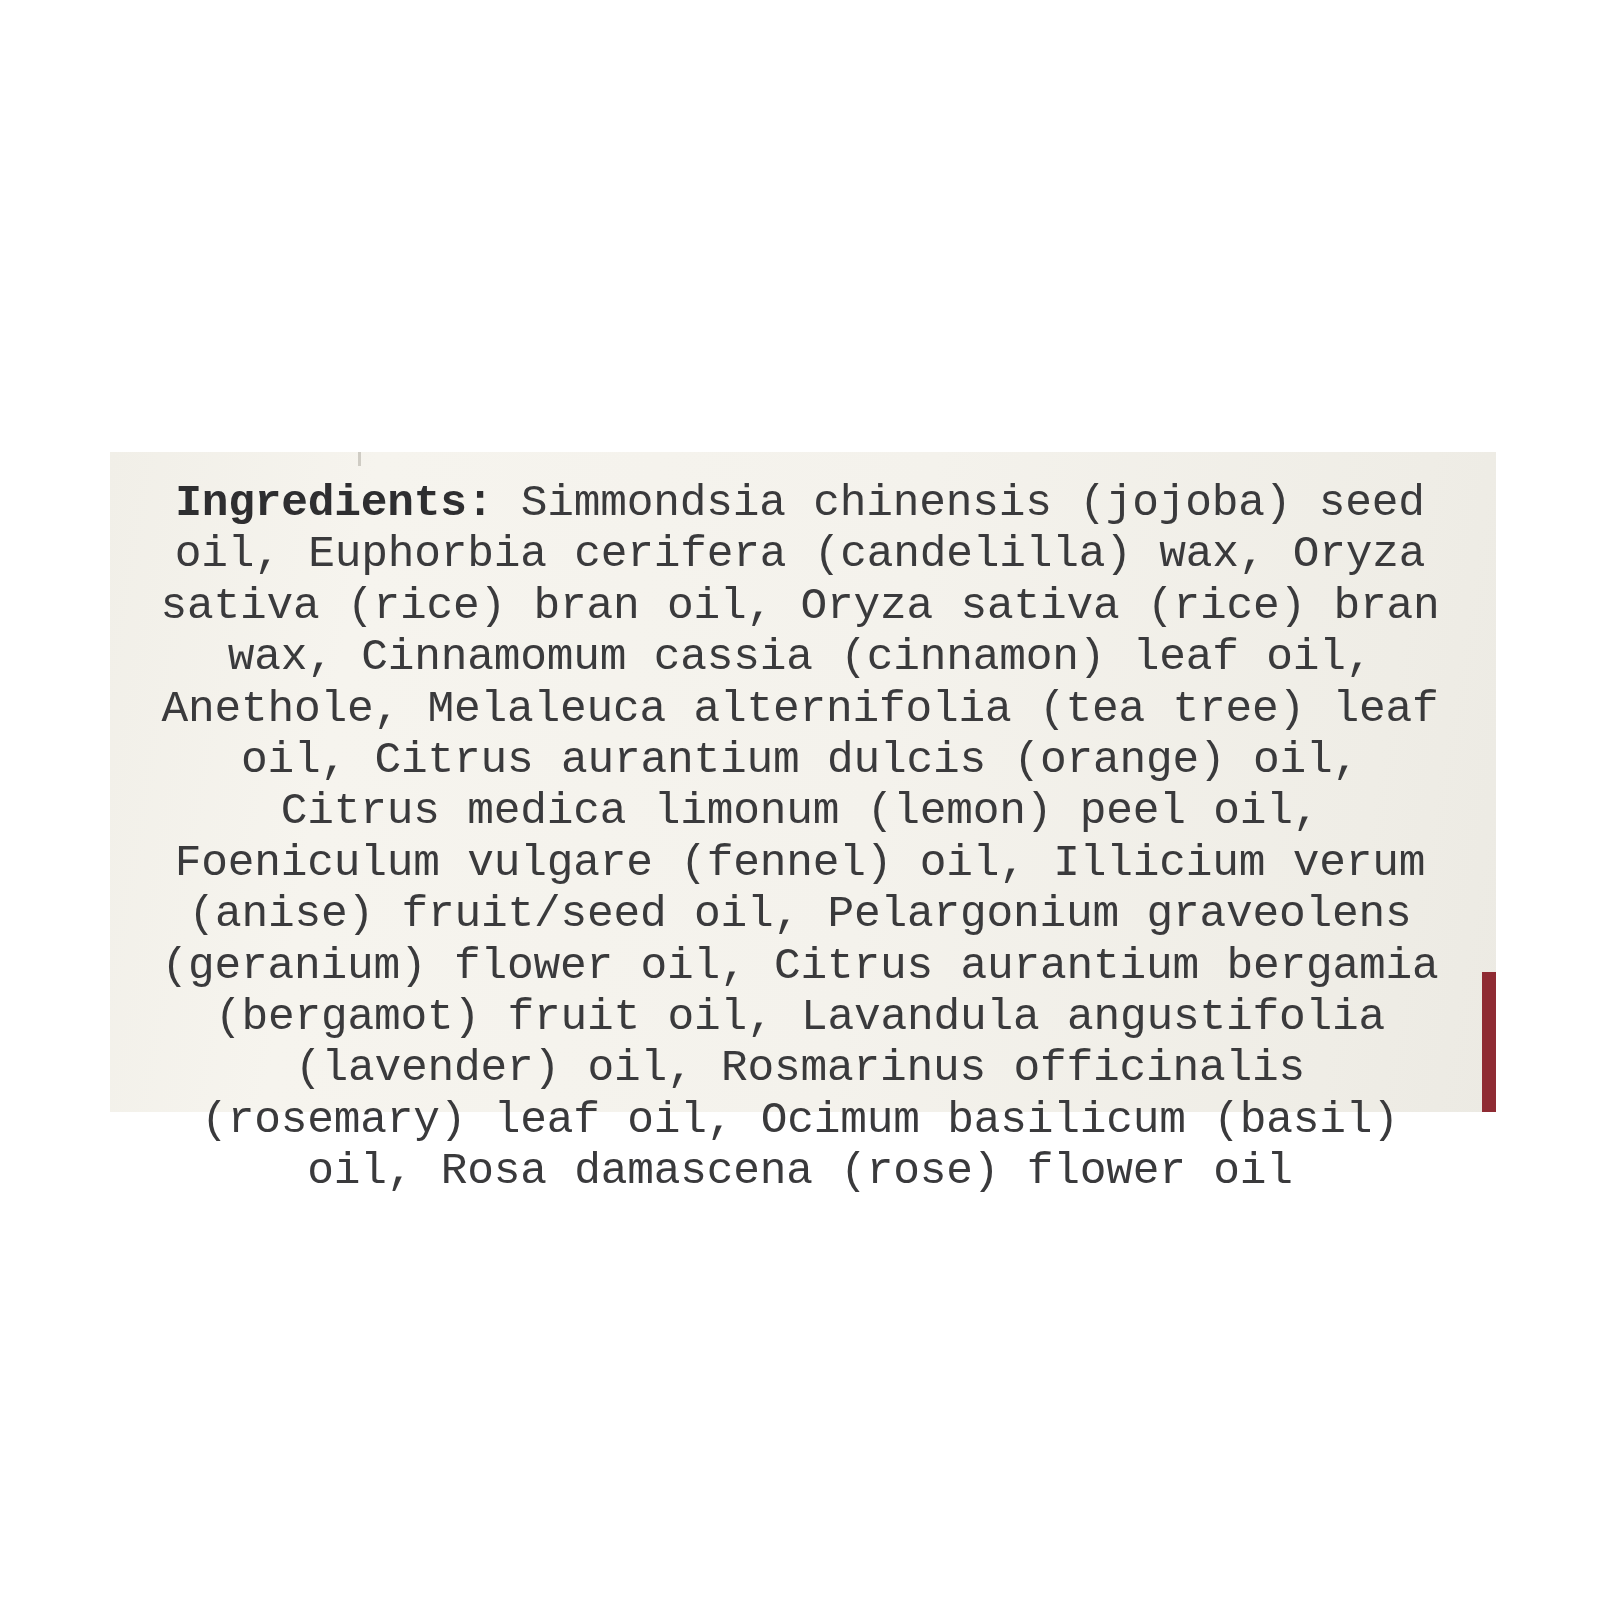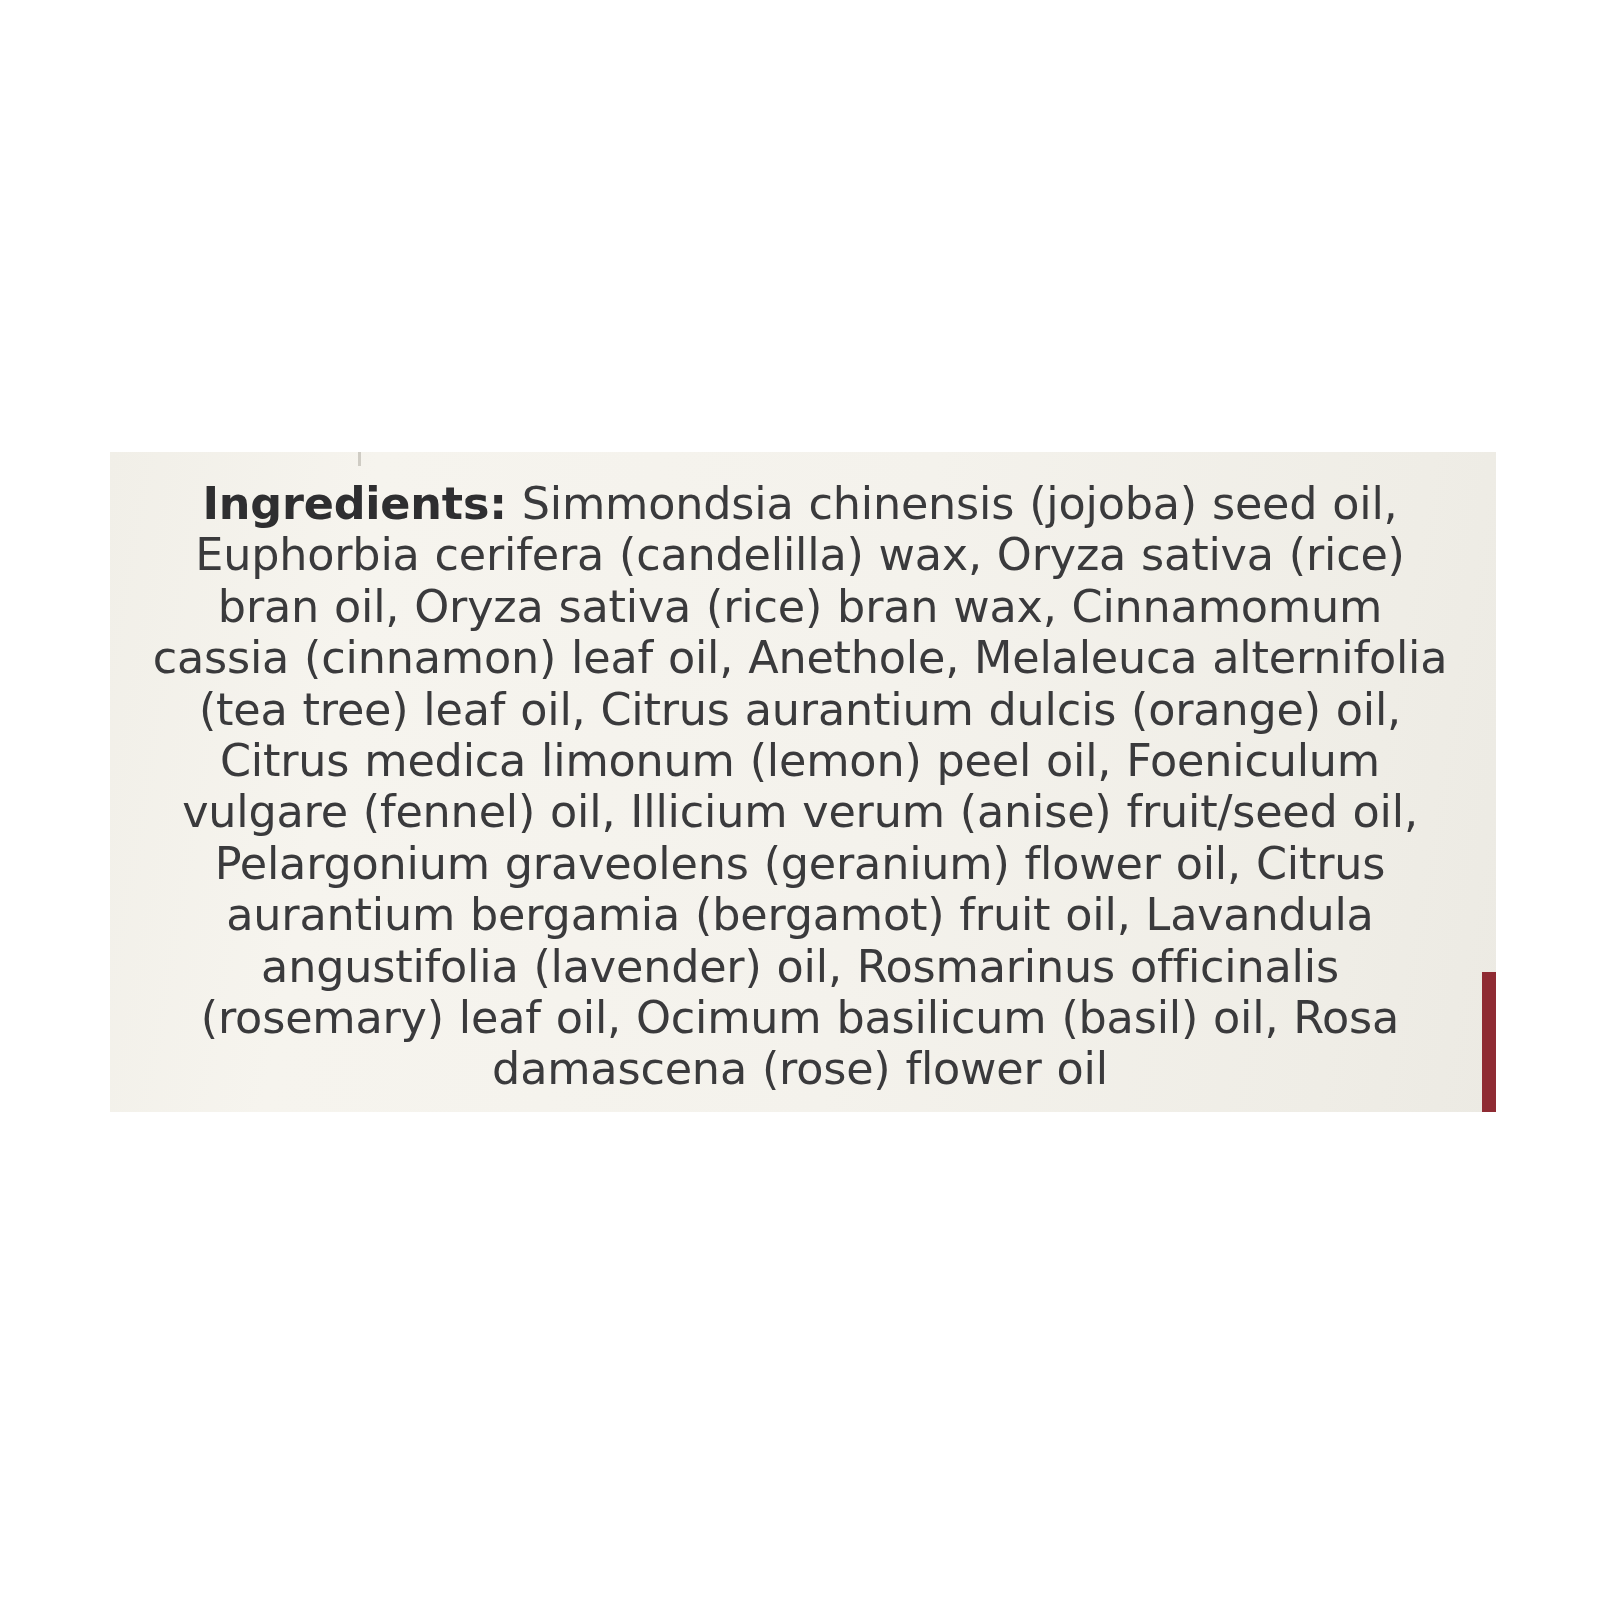--- a/index.html
+++ b/index.html
@@ -12,20 +12,21 @@
     background: #ffffff;
     font-family: "DejaVu Sans", sans-serif;
     overflow: hidden;
   }
 
   #stage {
     position: relative;
     width: 1600px;
     height: 1600px;
     background: #ffffff;
+    font-family: Liberation Mono, monospace;
   }
 
   
   #label-panel {
     position: absolute;
     left: 110px;
     top: 452px;
     width: 1386px;
     height: 660px;
     background: #f4f2ec;

